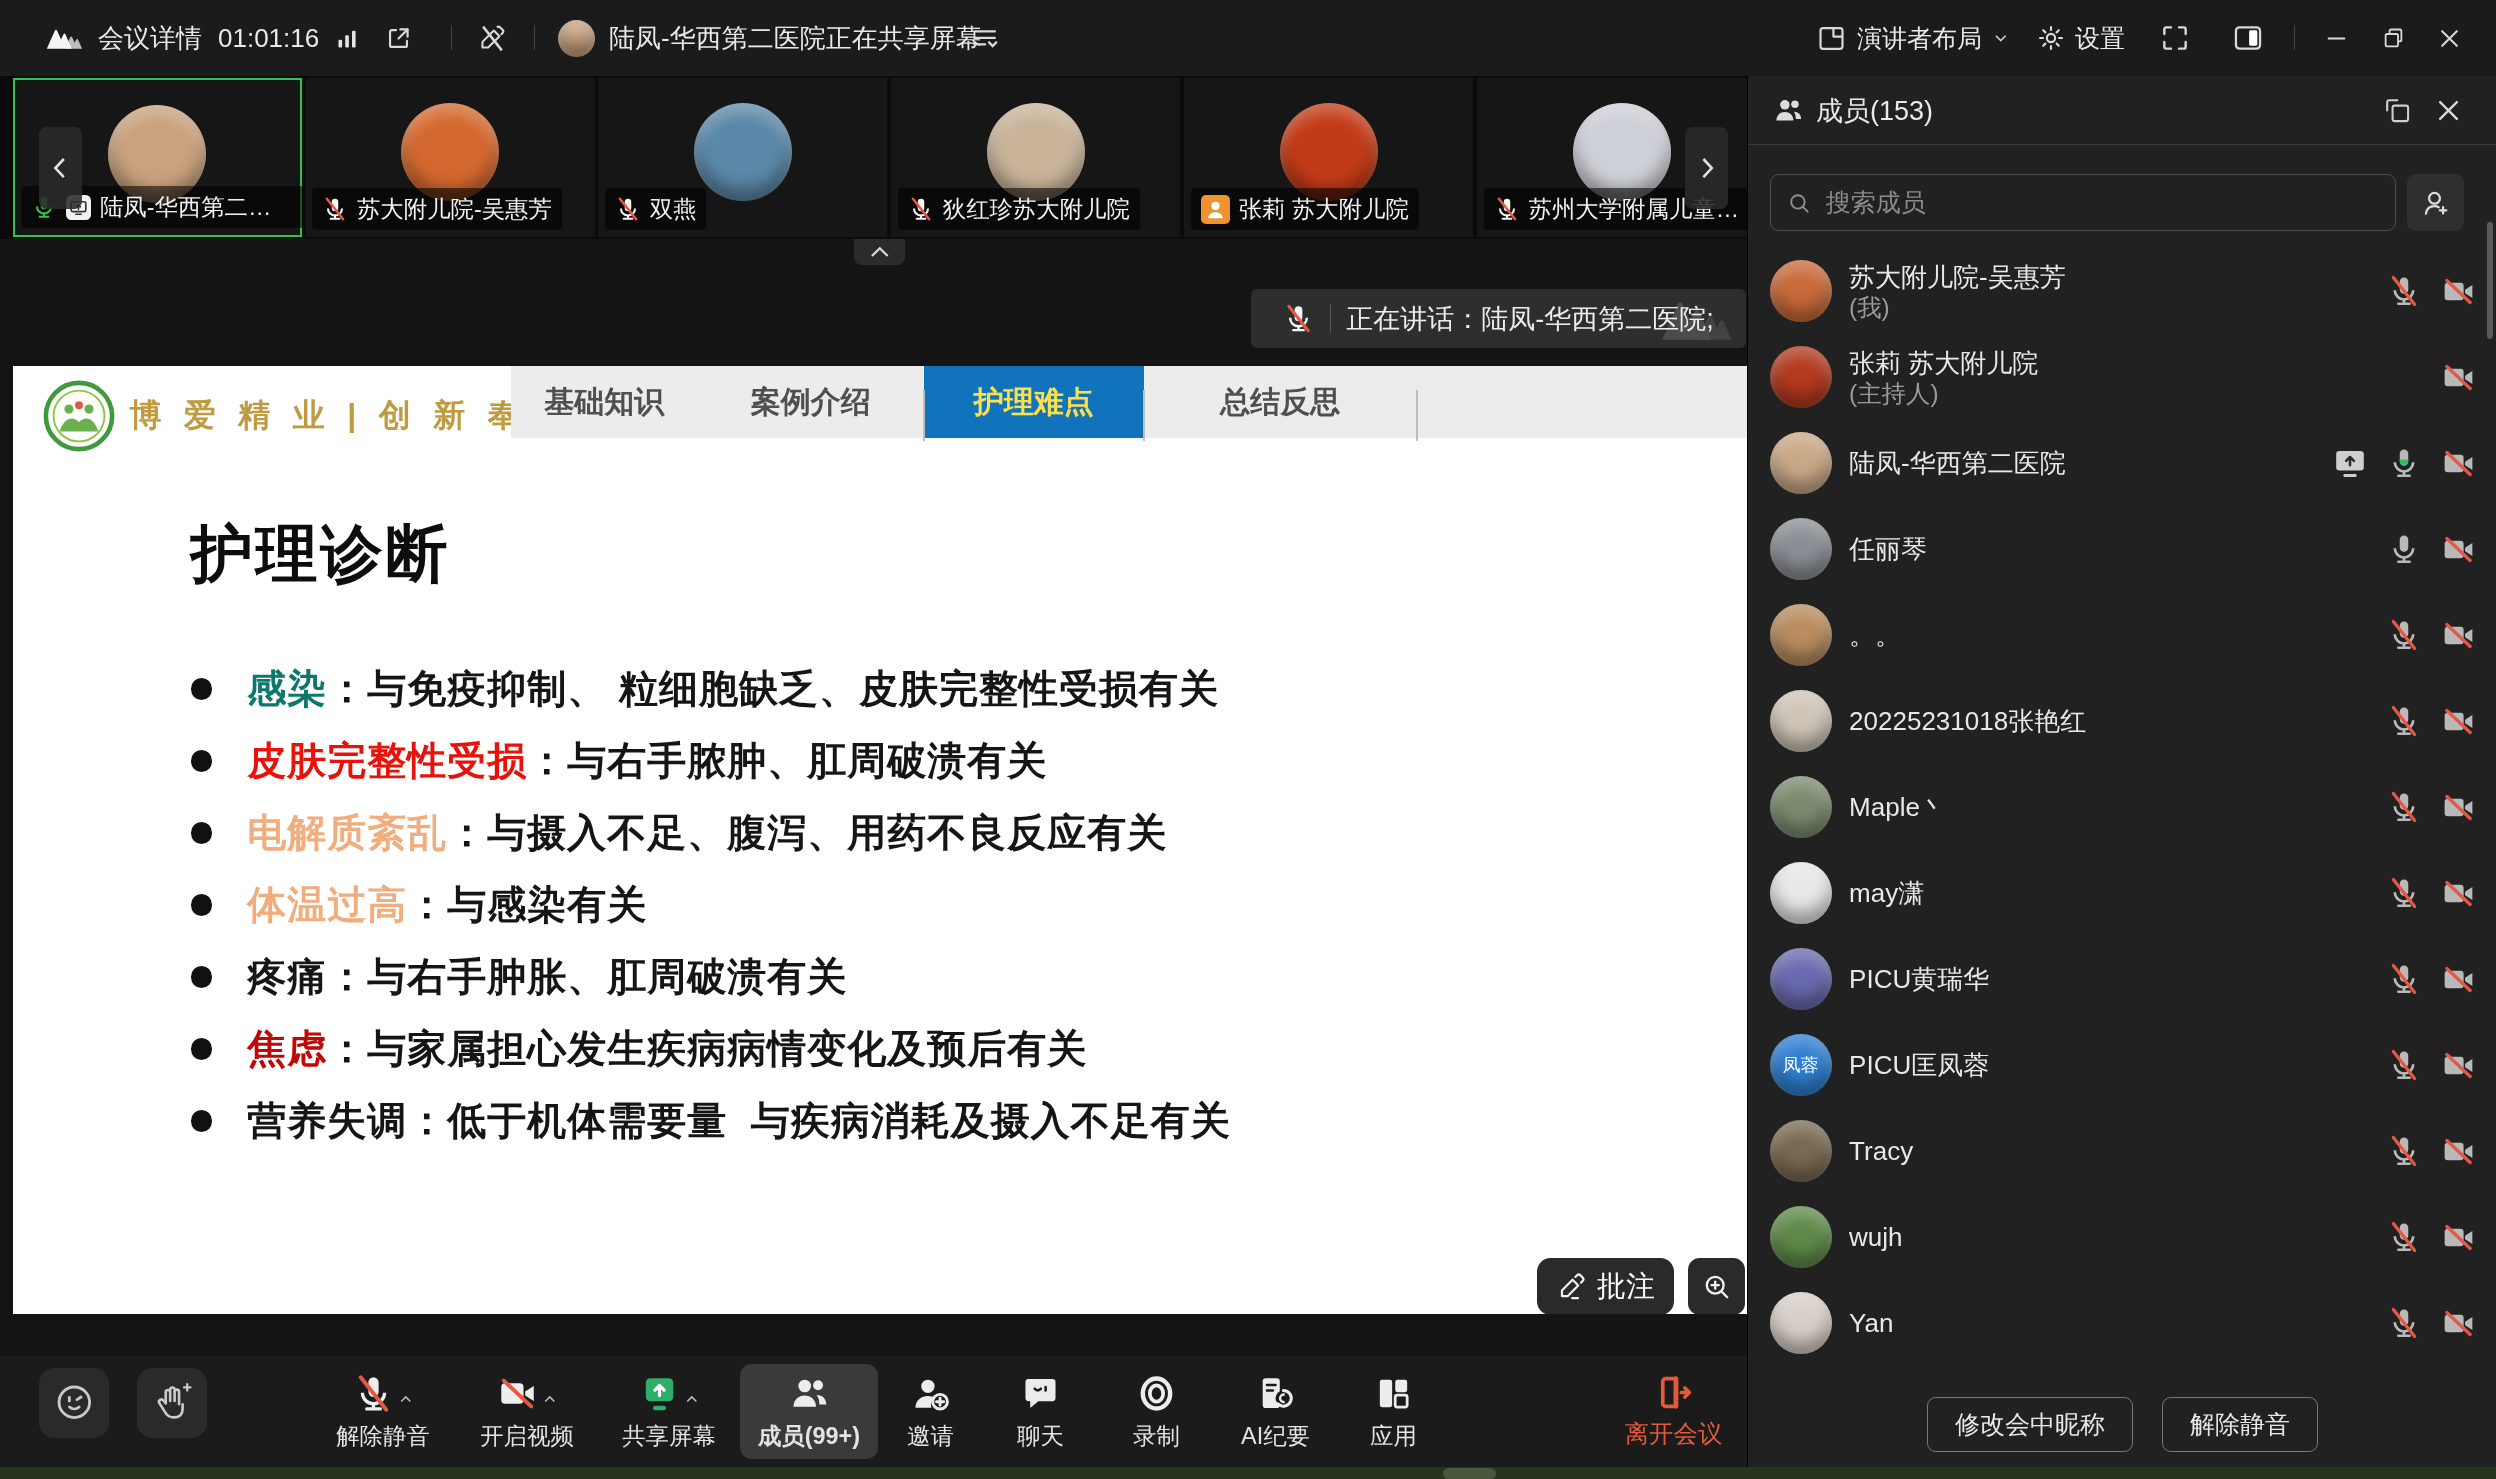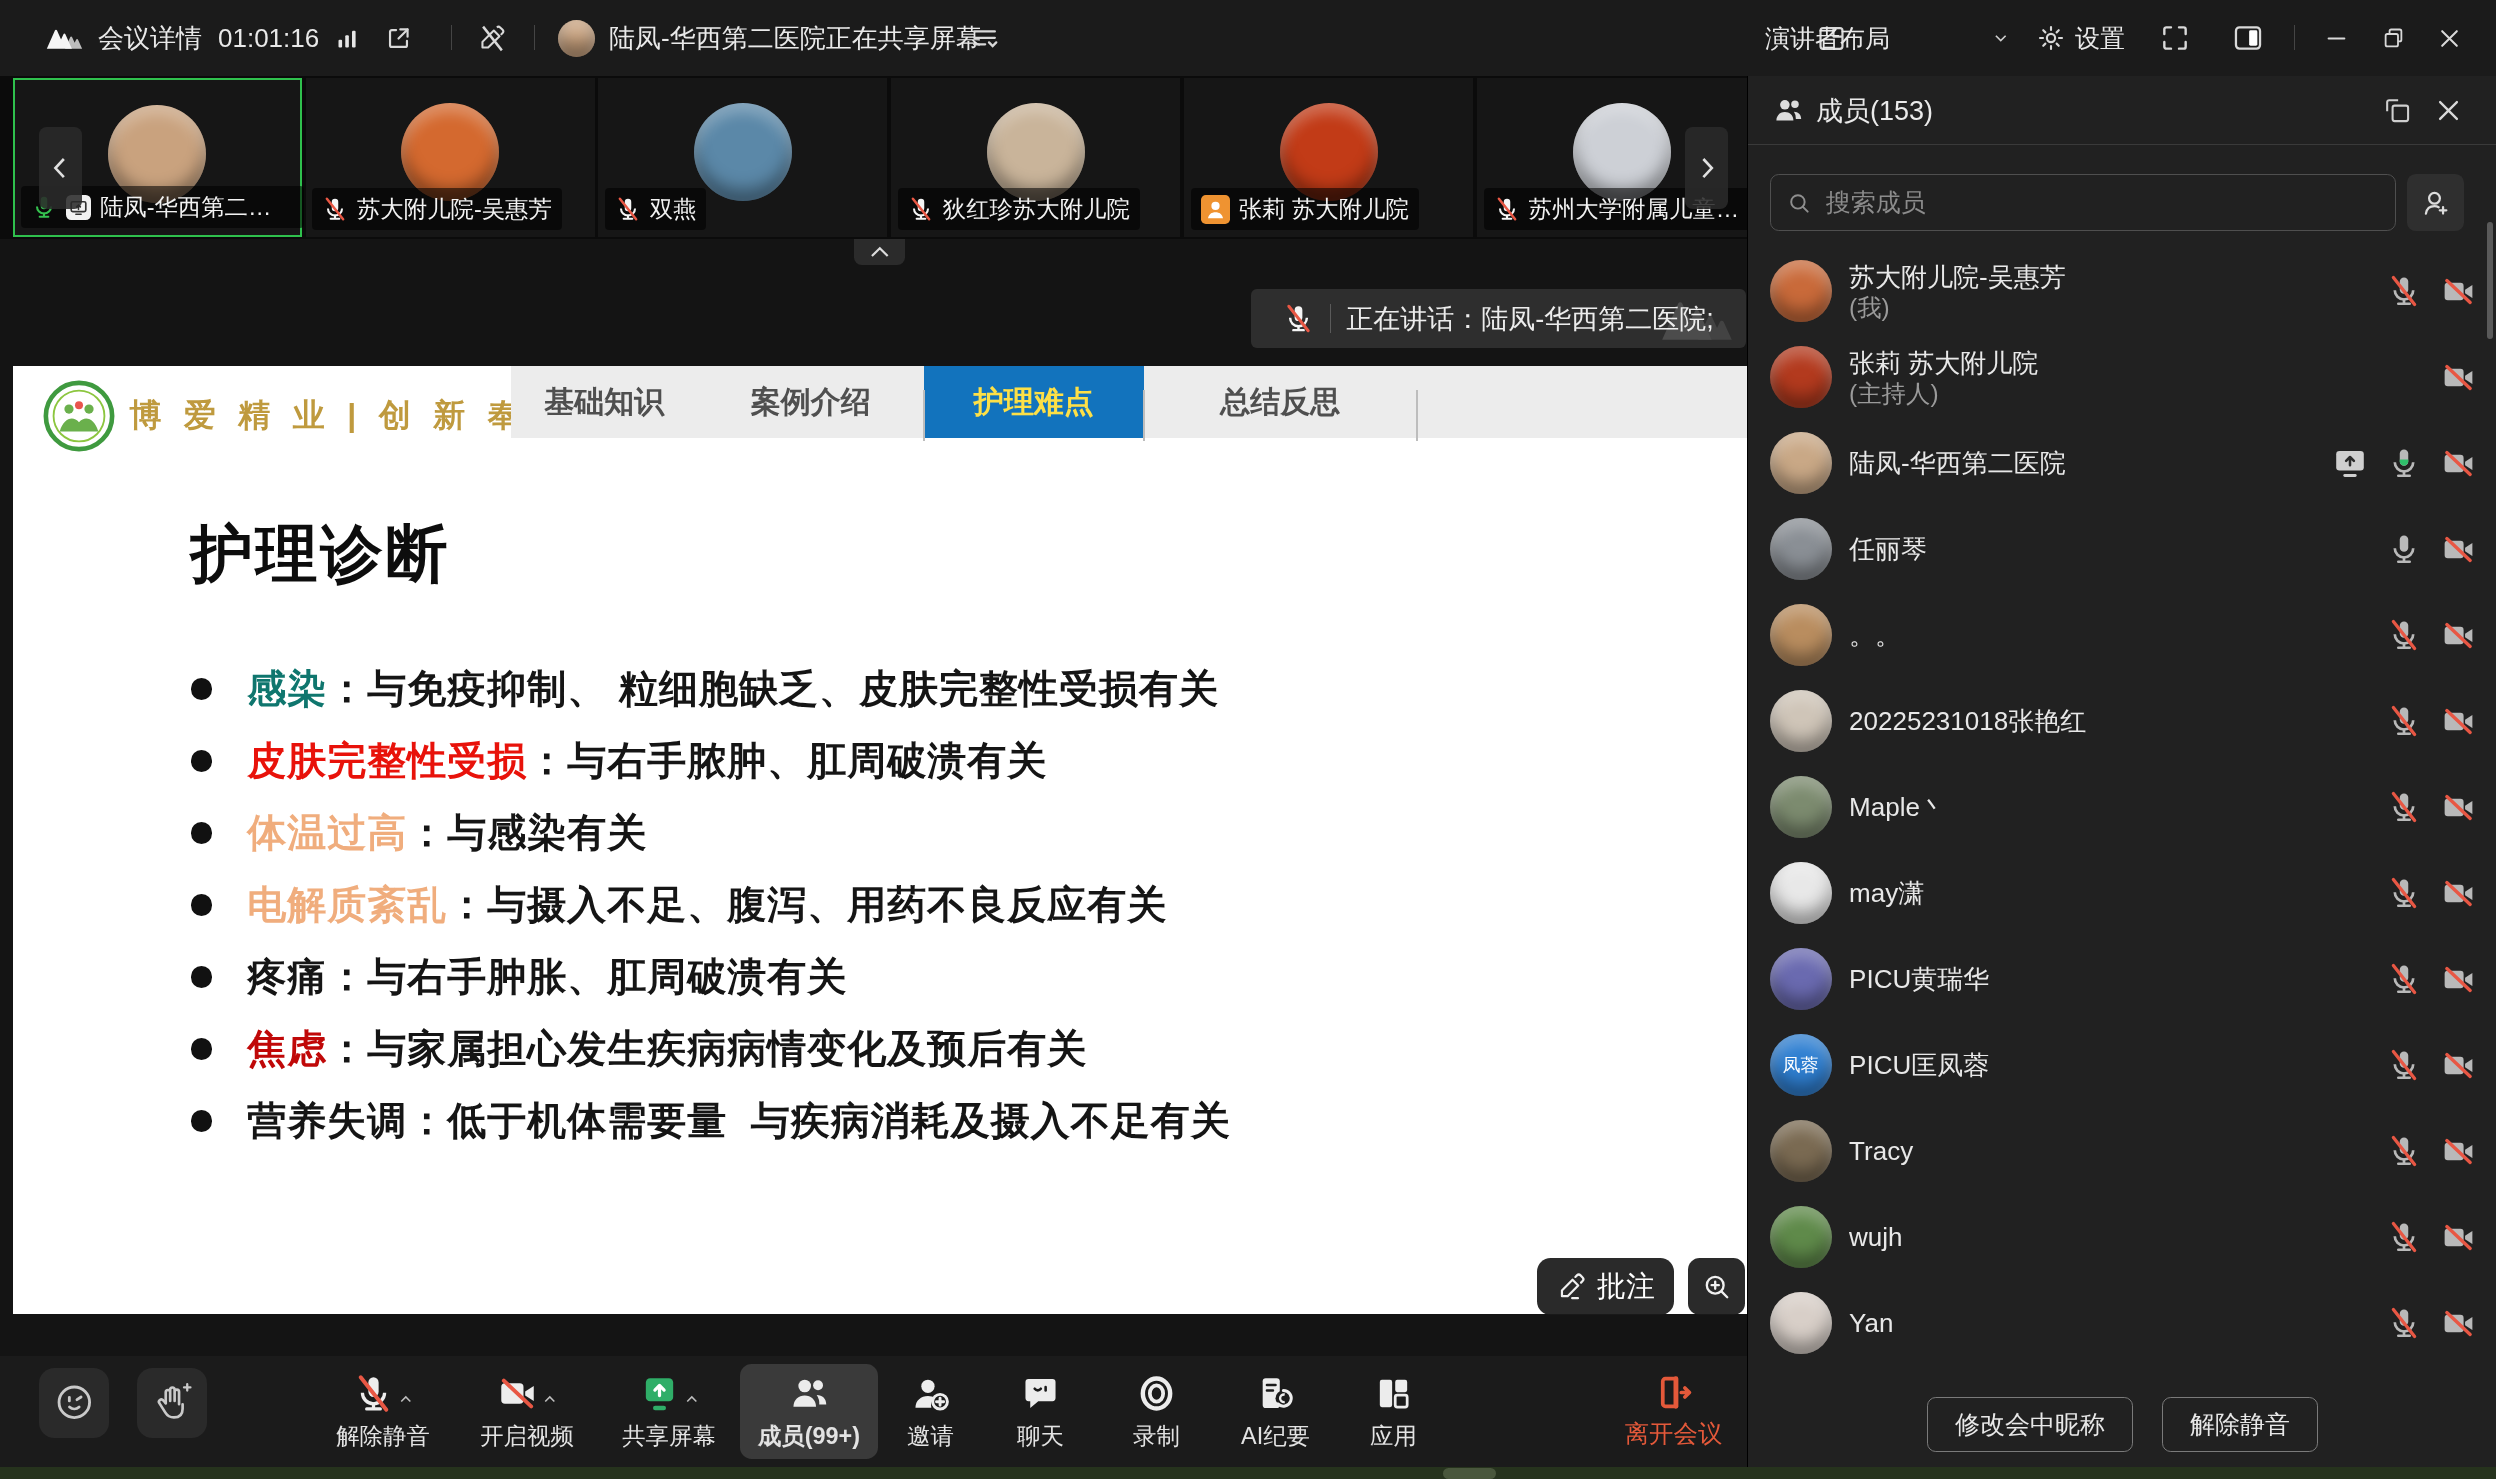--- a/index.html
+++ b/index.html
@@ -175,21 +175,21 @@
       </div>
 
     <div class="itm" style="left:1816px">
         <span class="ico" style="width:31px;height:31px">
           <svg viewBox="0 0 24 24" fill="none" stroke="#d9d9d9" stroke-width="1.7" stroke-linejoin="round">
             <rect x="3.5" y="4" width="17" height="16" rx="2"></rect>
             <path d="M13.5 4v6.5h7"></path>
           </svg>
         </span>
       </div>
-    <div class="itm" style="left:1765px">
+    <div class="itm" style="left:1857px">
         <span class="tb-text" style="font-size:25px">演讲者布局</span>
       </div>
     <div class="itm" style="left:1991px">
         <span class="ico" style="width:19.5px;height:19.5px">
           <svg viewBox="0 0 24 24" fill="none" stroke="#cfcfcf" stroke-width="2">
             <path d="M6 9.5l6 6 6-6"></path>
           </svg>
         </span>
       </div>
     <div class="itm" style="left:2036px">
@@ -413,27 +413,27 @@
             <span class="kw" style="color:#0f766e">感染</span>
             <span class="btxt">：与免疫抑制、 粒细胞缺乏、皮肤完整性受损有关</span>
           </li>
           <li>
             <span class="dot"></span>
             <span class="kw" style="color:#e8120a">皮肤完整性受损</span>
             <span class="btxt">：与右手脓肿、肛周破溃有关</span>
           </li>
           <li>
             <span class="dot"></span>
-            <span class="kw" style="color:#f0ad7d">体温过高</span>
-            <span class="btxt">：与感染有关</span>
+            <span class="kw" style="color:#f0ad7d">电解质紊乱</span>
+            <span class="btxt">：与摄入不足、腹泻、用药不良反应有关</span>
           </li>
           <li>
             <span class="dot"></span>
-            <span class="kw" style="color:#f0ad7d">电解质紊乱</span>
-            <span class="btxt">：与摄入不足、腹泻、用药不良反应有关</span>
+            <span class="kw" style="color:#f0ad7d">体温过高</span>
+            <span class="btxt">：与感染有关</span>
           </li>
           <li>
             <span class="dot"></span>
             <span class="kw" style="color:#151515">疼痛</span>
             <span class="btxt">：与右手肿胀、肛周破溃有关</span>
           </li>
           <li>
             <span class="dot"></span>
             <span class="kw" style="color:#c00808">焦虑</span>
             <span class="btxt">：与家属担心发生疾病病情变化及预后有关</span>

